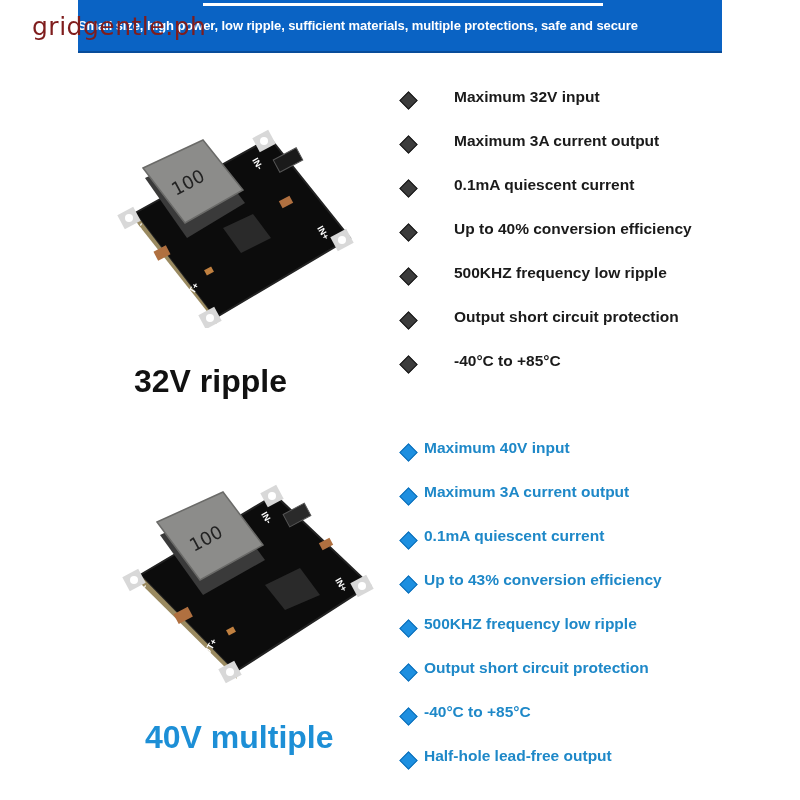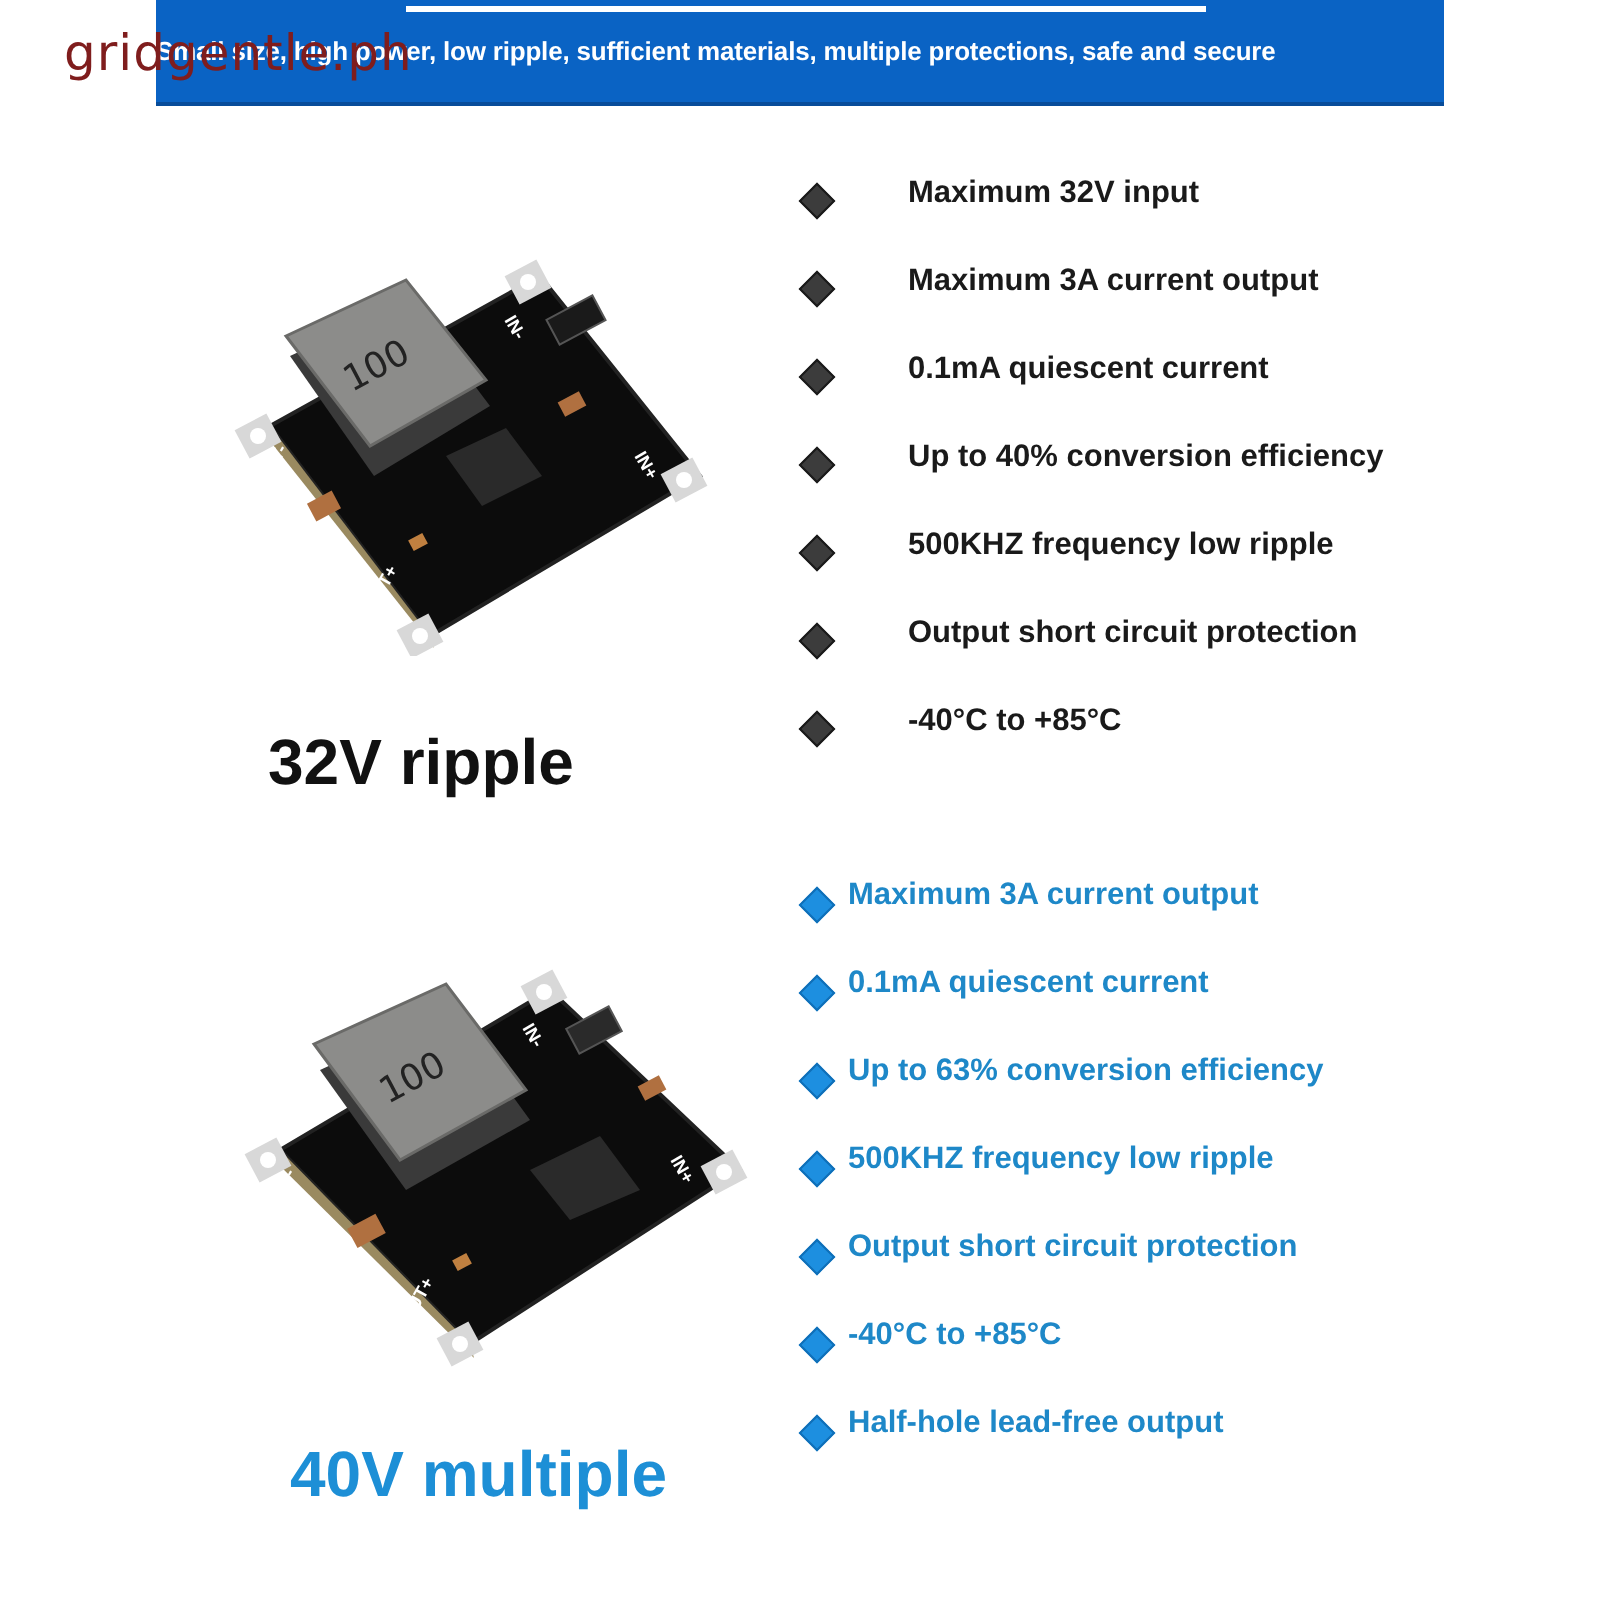--- a/index.html
+++ b/index.html
@@ -127,29 +127,33 @@
     <text x="146" y="34" font-size="9" fill="#fff" font-weight="bold" transform="rotate(60 146 34)">IN-</text>
     <text x="220" y="100" font-size="9" fill="#fff" font-weight="bold" transform="rotate(60 220 100)">IN+</text>
   </svg>
 </div>
 
 <div class="version-label v40">40V multiple</div>
 
 <ul class="feature-list v40">
   <li class="feature">
       <span class="diamond"></span>
+      <span class="feature-text">Maximum 40V input</span>
+    </li>
+  <li class="feature">
+      <span class="diamond"></span>
       <span class="feature-text">Maximum 3A current output</span>
     </li>
   <li class="feature">
       <span class="diamond"></span>
       <span class="feature-text">0.1mA quiescent current</span>
     </li>
   <li class="feature">
       <span class="diamond"></span>
-      <span class="feature-text">Up to 63% conversion efficiency</span>
+      <span class="feature-text">Up to 43% conversion efficiency</span>
     </li>
   <li class="feature">
       <span class="diamond"></span>
       <span class="feature-text">500KHZ frequency low ripple</span>
     </li>
   <li class="feature">
       <span class="diamond"></span>
       <span class="feature-text">Output short circuit protection</span>
     </li>
   <li class="feature">

